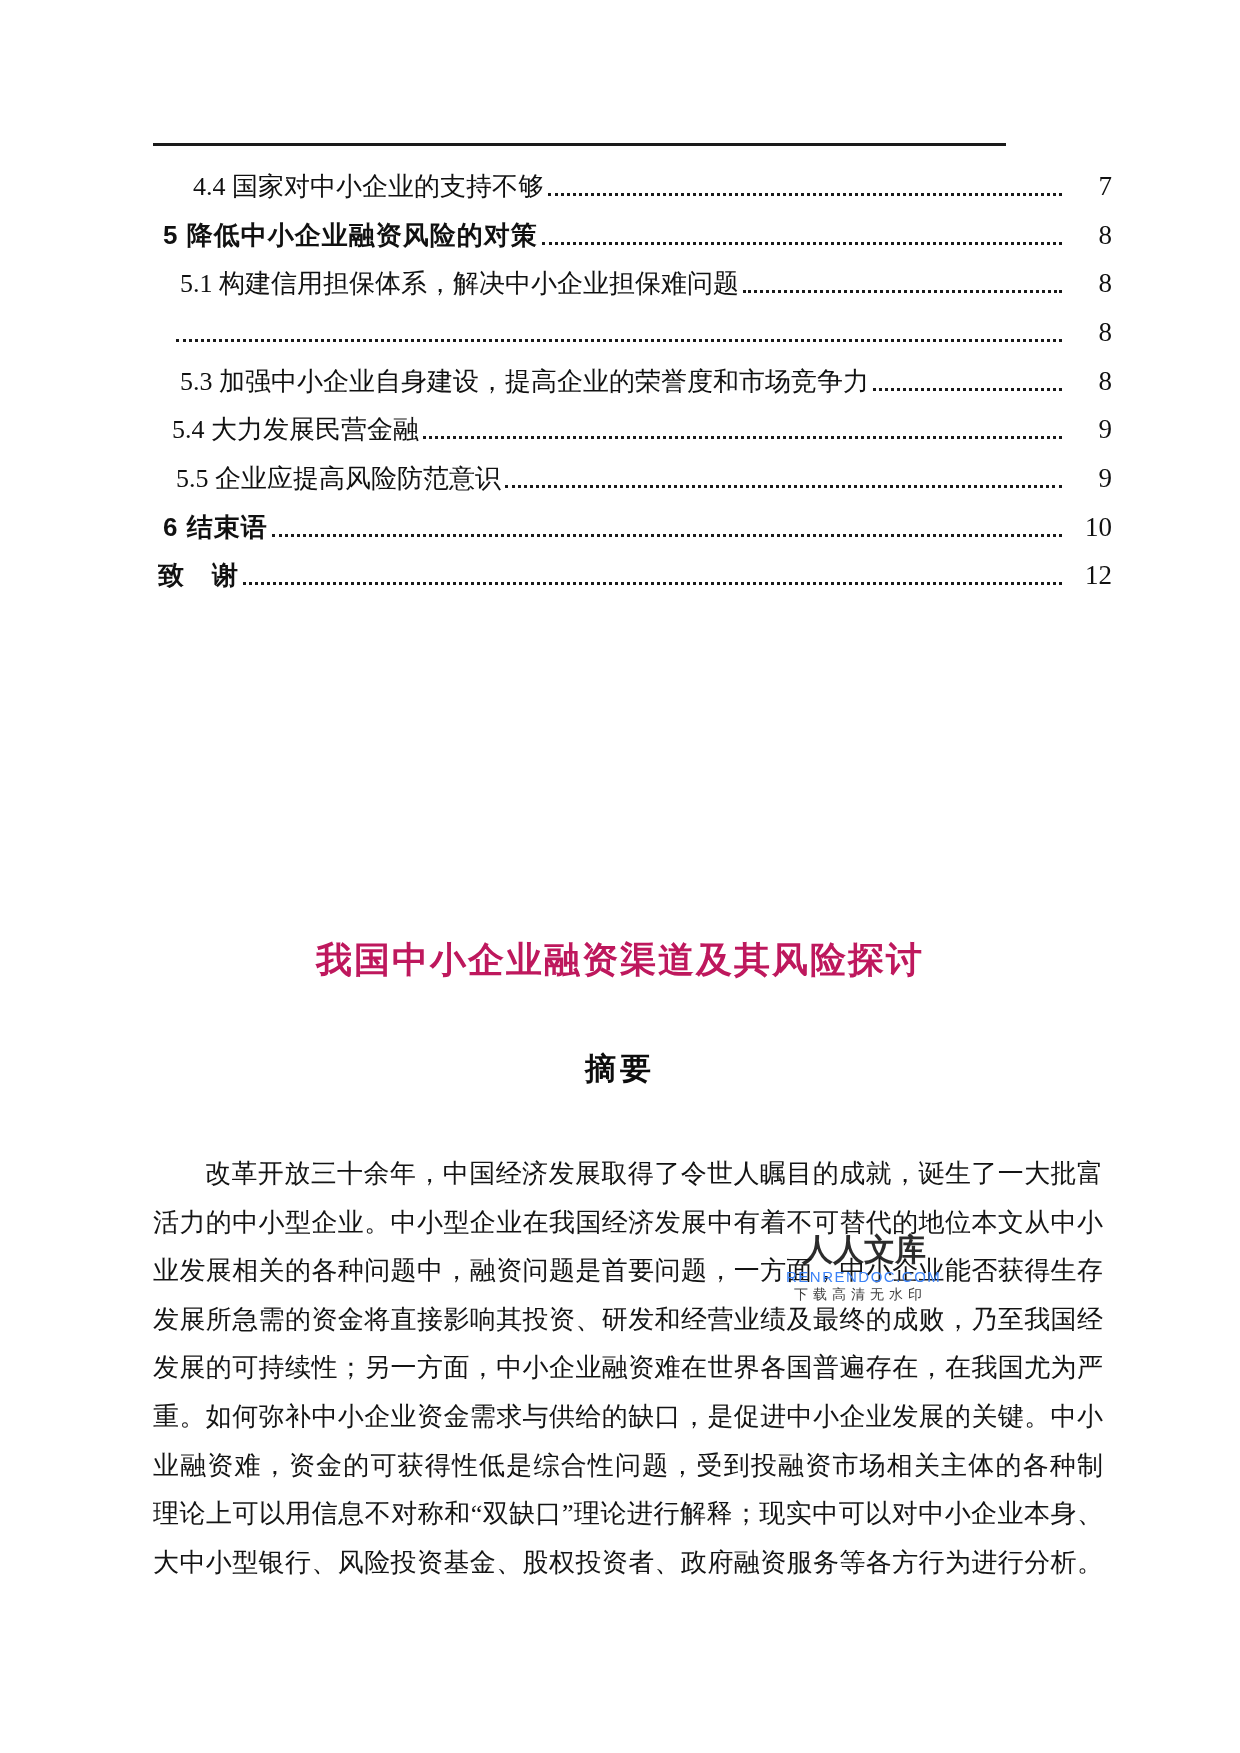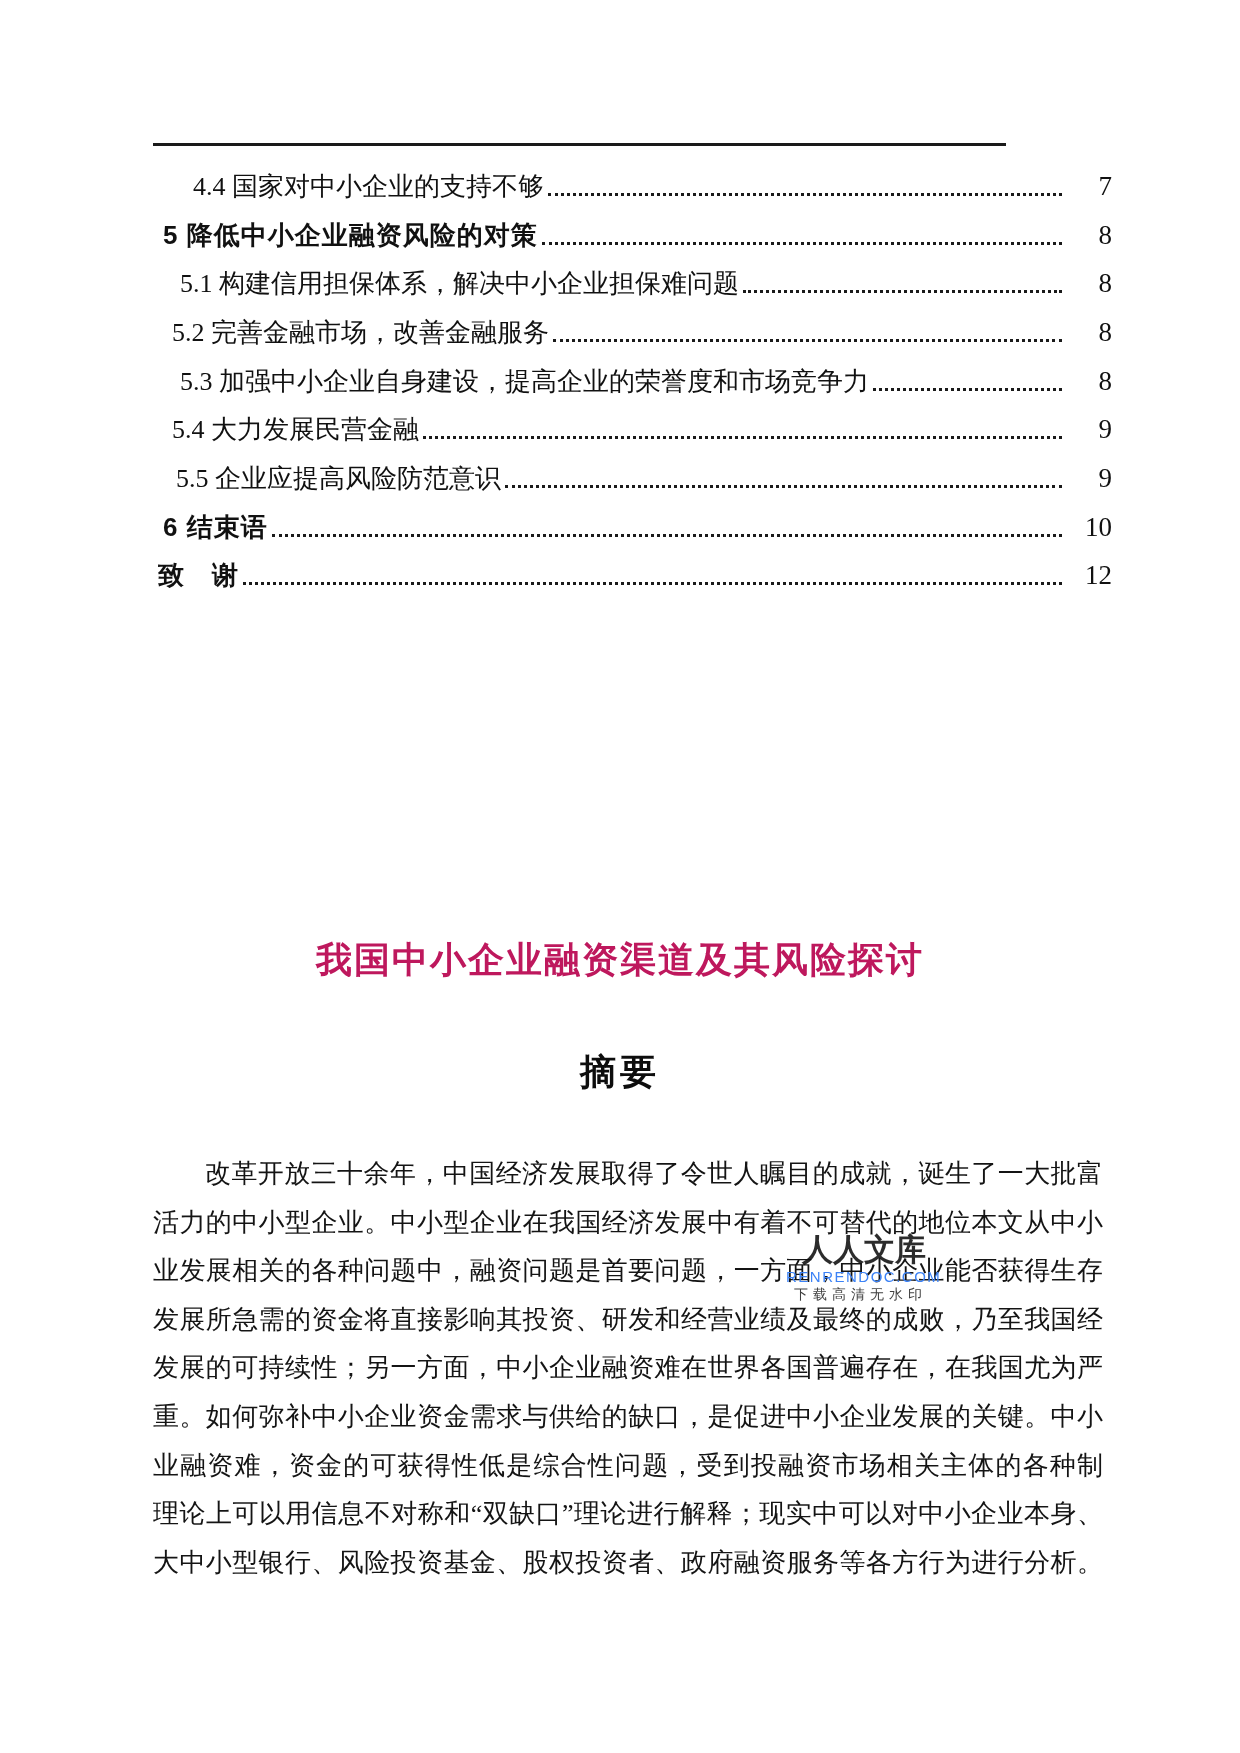--- a/index.html
+++ b/index.html
@@ -71,21 +71,21 @@
     color: #be185d;
   }
   .abstract-heading {
     position: absolute;
     left: 0;
     top: 1048px;
     width: 100%;
     text-align: center;
     font-family: "Liberation Sans", sans-serif;
     font-weight: 600;
-    font-size: 36px;
+    font-size: 31px;
     letter-spacing: 4px;
     color: #0d0d0d;
   }
   .abstract {
     position: absolute;
     left: 153px;
     top: 1150px;
     width: 950px;
     font-size: 26px;
     line-height: 48.6px;
@@ -154,21 +154,20 @@
       <span class="pagenum">8</span>
     </div>
 
     <div class="toc-row sub" style="padding-left:27px">
       <span class="toc-label">5.1 构建信用担保体系，解决中小企业担保难问题</span>
       <span class="leader"></span>
       <span class="pagenum">8</span>
     </div>
 
     <div class="toc-row sub" style="padding-left:19px">
-      <span class="toc-label">5.2 完善金融市场，改善金融服务</span>
       <span class="leader"></span>
       <span class="pagenum">8</span>
     </div>
 
     <div class="toc-row sub" style="padding-left:27px">
       <span class="toc-label">5.3 加强中小企业自身建设，提高企业的荣誉度和市场竞争力</span>
       <span class="leader"></span>
       <span class="pagenum">8</span>
     </div>
 

